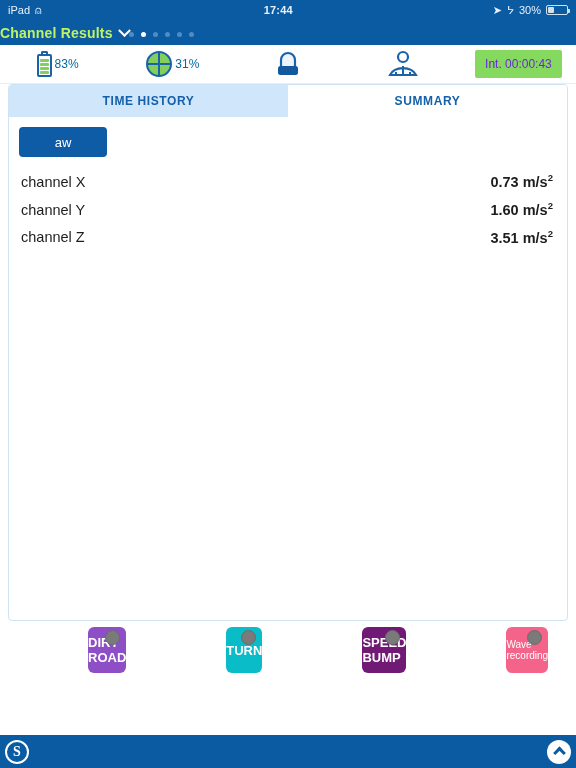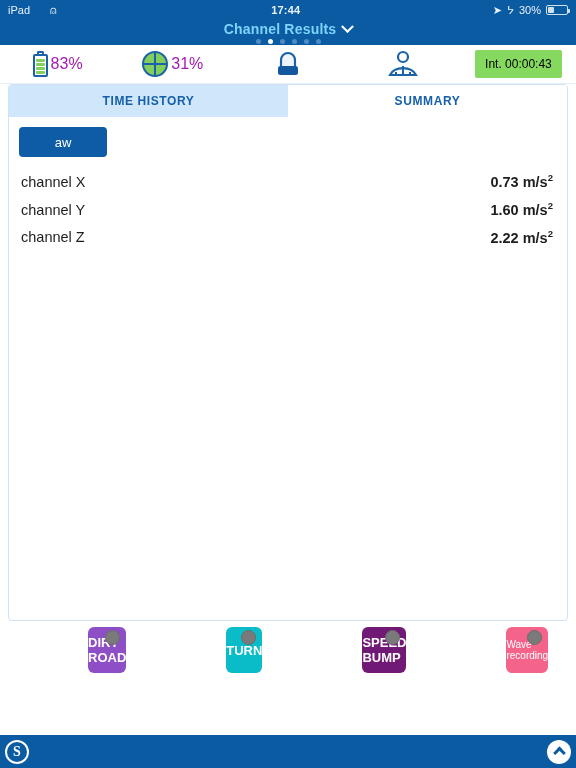--- a/index.html
+++ b/index.html
@@ -19,40 +19,40 @@
   
   .status-bar {
     height: 20px;
     background: #0b5ba3;
     color: #e8f1fa;
     display: flex; align-items: center;
     padding: 0 8px;
     font-size: 11px;
     flex: 0 0 20px;
   }
-  .sb-left { display: flex; align-items: center; gap: 20px; }
+  .sb-left { display: flex; align-items: center; gap: 5px; }
   .sb-center { flex: 1; text-align: center; font-weight: 600; letter-spacing: .2px; padding-left: 22px; }
   .sb-right { display: flex; align-items: center; gap: 5px; }
   .wifi-glyph { display: inline-block; line-height: 1; font-size: 11px; }
   .batt-out {
     width: 22px; height: 10px; border: 1px solid #cfe0ef;
     border-radius: 2px; position: relative; display: inline-block;
   }
   .batt-out::after {
     content: ""; position: absolute; right: -3px; top: 3px;
     width: 2px; height: 4px; background: #cfe0ef; border-radius: 0 1px 1px 0;
   }
   .batt-fill { position: absolute; left: 1px; top: 1px; bottom: 1px; background: #cfe0ef; border-radius: 1px; }
 
   
   .title-bar {
     background: #0b5ba3;
-    color: #7dd3fc;
+    color: #bef264;
     flex: 0 0 25px;
-    display: flex; flex-direction: column; align-items: center;
+    display: flex; flex-direction: row; align-items: center;
     justify-content: flex-start;
     padding-top: 1px;
   }
   .title-row { display: flex; align-items: center; gap: 7px; }
   .title-text { font-size: 14px; font-weight: bold; letter-spacing: .2px; }
   .chev-down {
     width: 9px; height: 9px;
     border-right: 2px solid #ffffff; border-bottom: 2px solid #ffffff;
     transform: rotate(45deg) translate(-2px,-2px);
   }
@@ -64,21 +64,21 @@
   .icon-bar {
     background: #ffffff;
     flex: 0 0 39px;
     display: flex; align-items: center;
     border-bottom: 1px solid #e6eef6;
   }
   .icon-cell {
     flex: 1 1 0; display: flex; align-items: center;
     justify-content: center; gap: 3px; height: 100%;
   }
-  .icon-val { font-size: 16px; color: #a21caf; }
+  .icon-val { font-size: 12px; color: #0369a1; }
 
   .batt-icon { width: 15px; height: 26px; position: relative; }
   .batt-body {
     position: absolute; left: 0; bottom: 0; width: 15px; height: 23px;
     border: 2px solid #1a63a8; border-radius: 2px; background: #fff;
     display: flex; flex-direction: column-reverse; gap: 1px; padding: 1px;
   }
   .batt-seg { height: 3px; background: #84cf5c; border-radius: 1px; }
   .batt-tip {
     position: absolute; left: 4px; top: 0; width: 7px; height: 4px;
@@ -90,21 +90,21 @@
     width: 26px; height: 26px; border-radius: 50%;
     border: 2px solid #1a63a8; background: #84cf5c; position: relative;
   }
   .disk-icon::before, .disk-icon::after {
     content: ""; position: absolute; background: #1a63a8;
   }
   .disk-icon::before { left: 50%; top: 0; bottom: 0; width: 2px; margin-left: -1px; }
   .disk-icon::after { top: 50%; left: 0; right: 0; height: 2px; margin-top: -1px; }
 
   .badge-timer {
-    background: #84d95e; color: #000000;
+    background: #84d95e; color: #6d28d9;
     font-size: 12px; padding: 7px 10px; border-radius: 2px;
     white-space: nowrap;
   }
 
   
   .panel {
     margin: 0 8px;
     border: 1px solid #cfe3f4;
     border-radius: 4px;
     background: #ffffff;
@@ -273,21 +273,21 @@
           <div class="row">
             <span>channel X</span>
             <span class="row-val"><span>0.73 m/s</span><sup>2</sup></span>
           </div>
           <div class="row">
             <span>channel Y</span>
             <span class="row-val"><span>1.60 m/s</span><sup>2</sup></span>
           </div>
           <div class="row">
             <span>channel Z</span>
-            <span class="row-val"><span>2.22 m/s</span><sup>2</sup></span>
+            <span class="row-val"><span>3.51 m/s</span><sup>2</sup></span>
           </div>
         </div>
     </div>
   </div>
 
   <div class="events" id="event-grid">
       <div class="evt" style="background: rgb(142, 78, 198);">
         <span>DIRT ROAD</span>
         <span class="evt-dot" style="background: rgb(122, 122, 122);"></span>
       </div>

